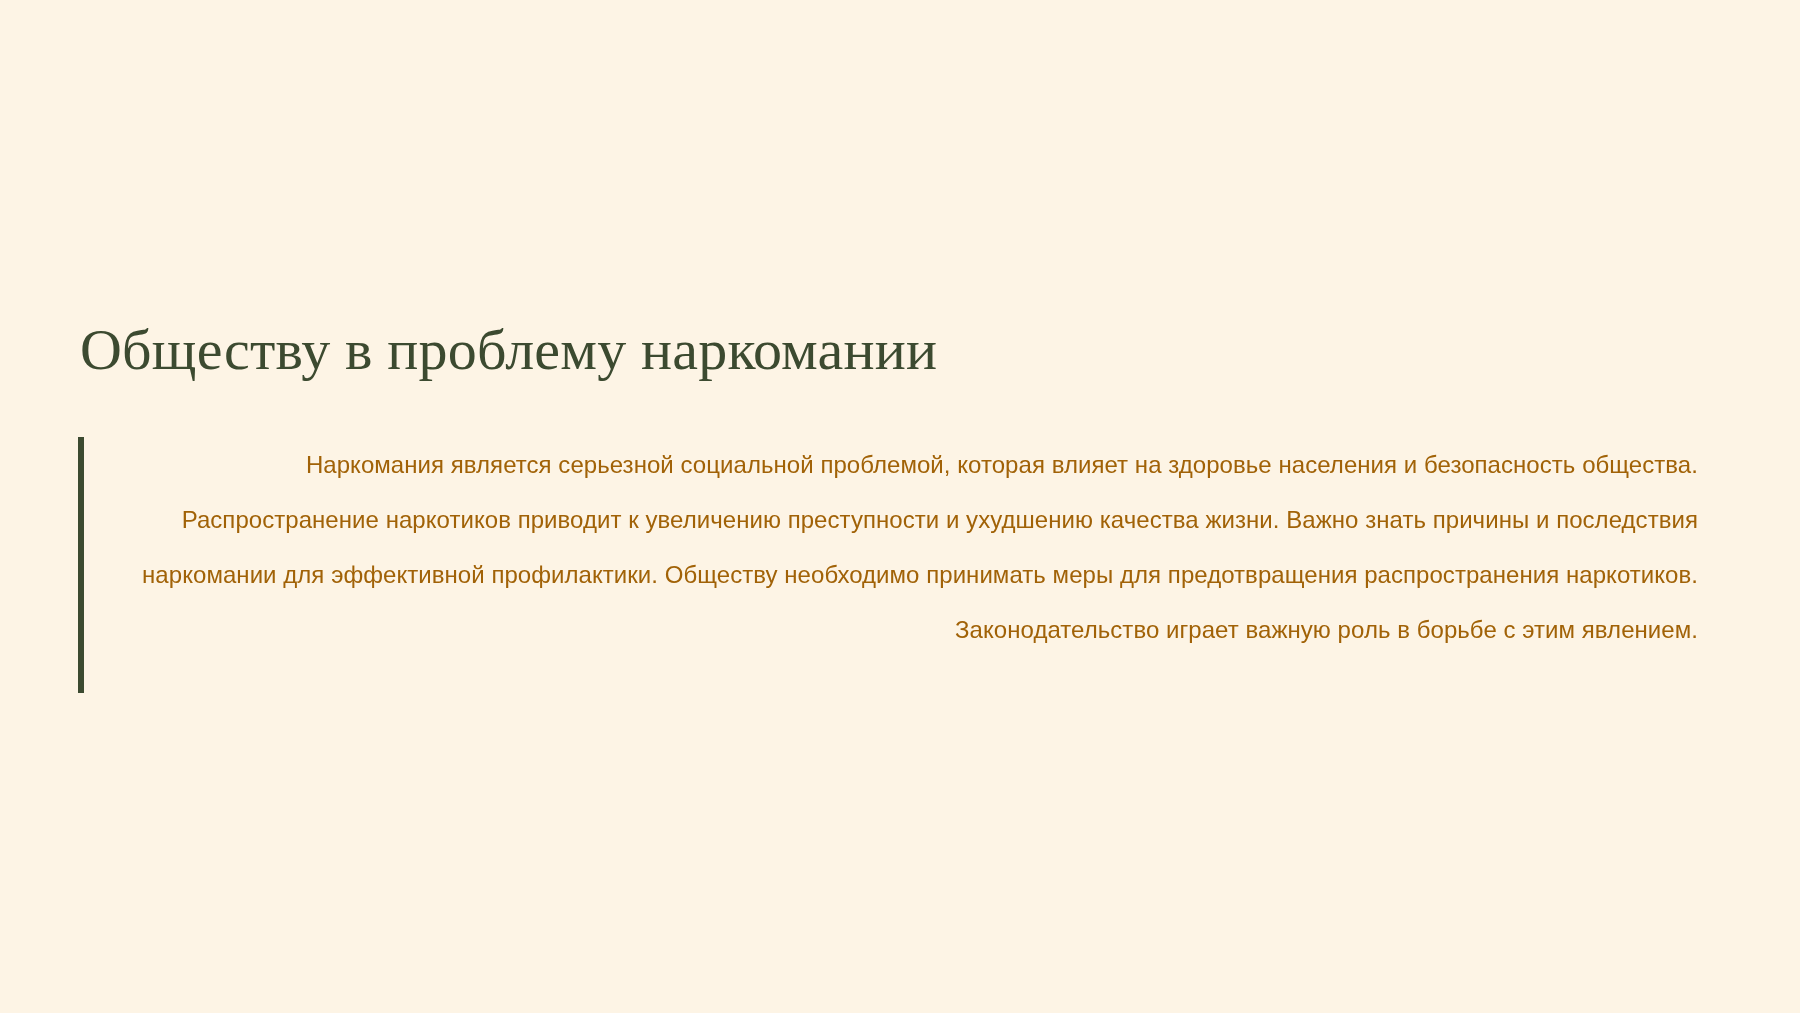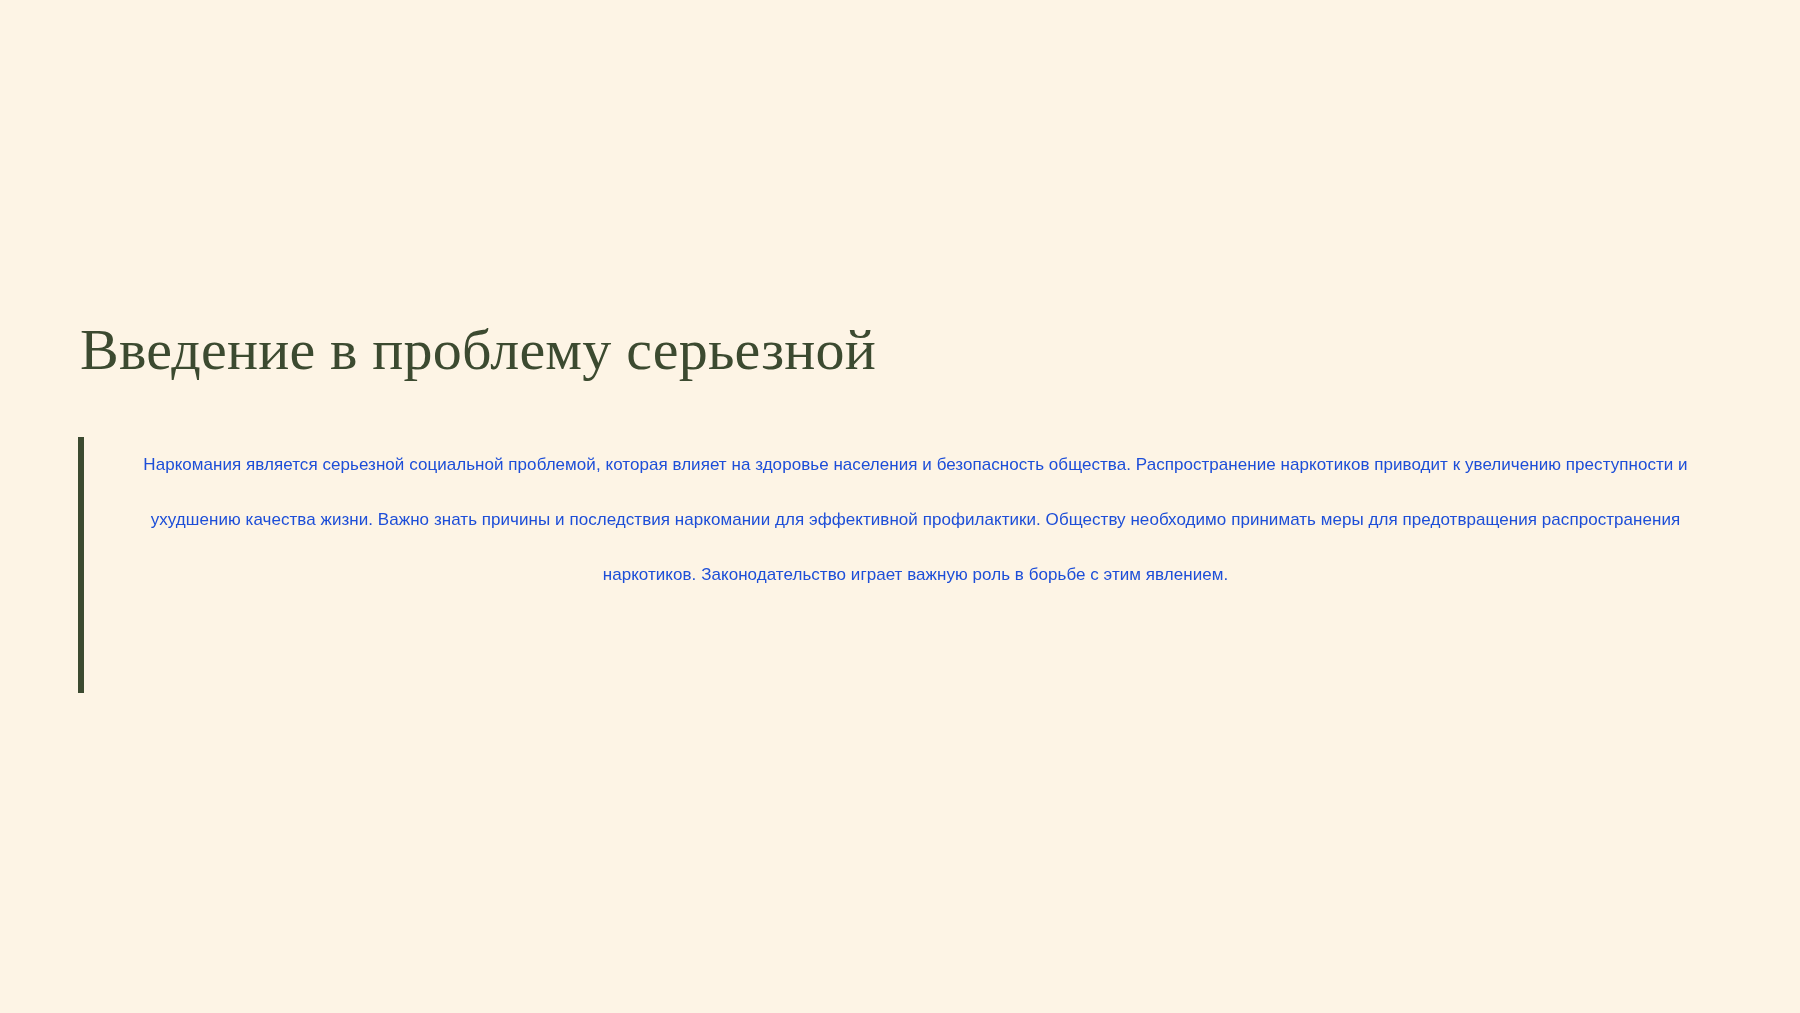--- a/index.html
+++ b/index.html
@@ -53,33 +53,33 @@
     min-height: 256px;
     background: #3c4a30;
     border-radius: 0;
   }
 
   .body-text {
     flex: 1 1 auto;
     margin: 0;
     padding: 0 0 0 49px;
     font-family: "Liberation Sans", "DejaVu Sans", sans-serif;
-    font-size: 17px;
+    font-size: 24px;
     font-weight: 400;
     line-height: 55px;
-    color: #1d4ed8;
-    text-align: center;
+    color: #a16207;
+    text-align: right;
     letter-spacing: 0.05px;
   }
 </style>
 </head>
 <body>
 
 <div class="slide">
 
-  <h1 class="slide-title">Введение в проблему серьезной</h1>
+  <h1 class="slide-title">Обществу в проблему наркомании</h1>
 
   <div class="body-block">
     <div class="accent-bar"></div>
     <p class="body-text">Наркомания является серьезной социальной проблемой, которая влияет на здоровье населения и безопасность общества. Распространение наркотиков приводит к увеличению преступности и ухудшению качества жизни. Важно знать причины и последствия наркомании для эффективной профилактики. Обществу необходимо принимать меры для предотвращения распространения наркотиков. Законодательство играет важную роль в борьбе с этим явлением.</p>
   </div>
 
 </div>
 
 </body></html>

